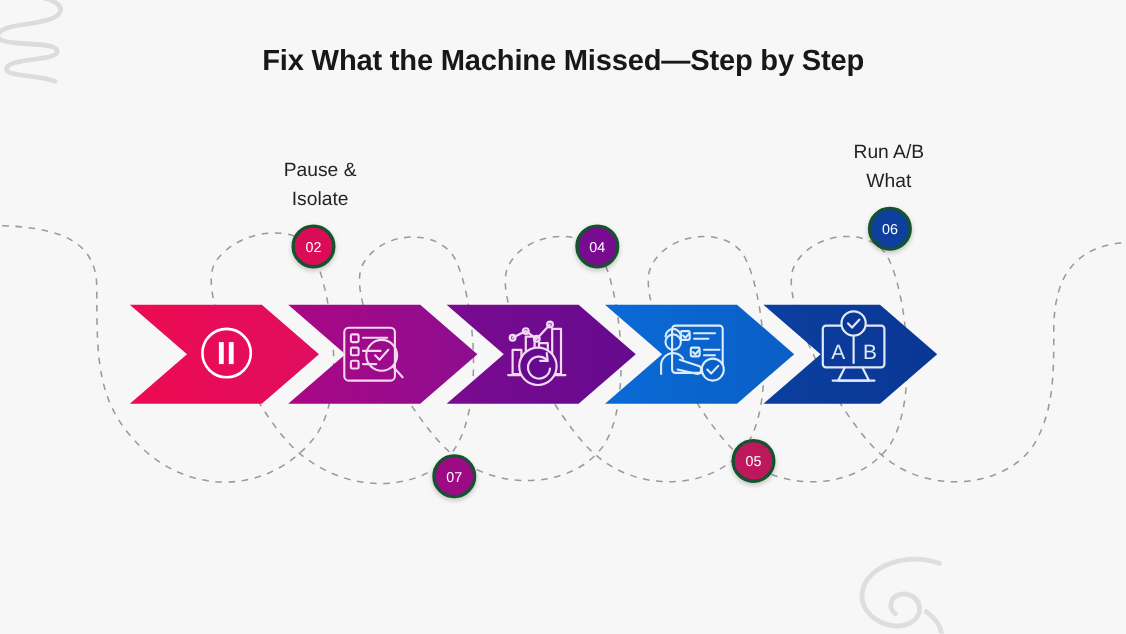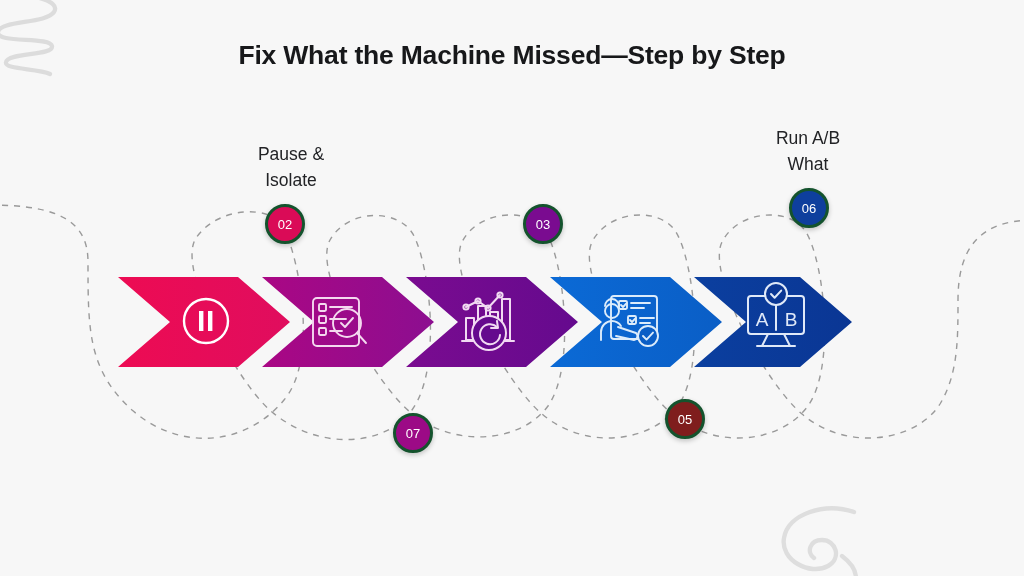--- a/index.html
+++ b/index.html
@@ -228,17 +228,17 @@
     </g>
   </svg>
 
   <div class="step-label" style="left:216px; top:142px; width:150px;">Pause &amp;
 Isolate</div>
   <div class="step-label" style="left:733px; top:126px; width:150px;">Run A/B
 What</div>
 
   <div class="badge" style="left:265px; top:204px; background:#da0b57;">02</div>
   <div class="badge" style="left:393px; top:413px; background:#9c0a86;">07</div>
-  <div class="badge" style="left:523px; top:204px; background:#7a0b90;">03</div>
-  <div class="badge" style="left:665px; top:399px; background:#7f1d1d;">05</div>
+  <div class="badge" style="left:523px; top:204px; background:#7a0b90;">04</div>
+  <div class="badge" style="left:665px; top:399px; background:#be185d;">05</div>
   <div class="badge" style="left:789px; top:188px; background:#0e3f9d;">06</div>
 
 </div>
 
 </body></html>

